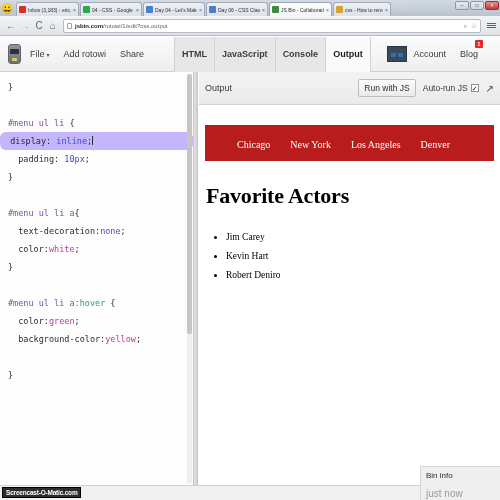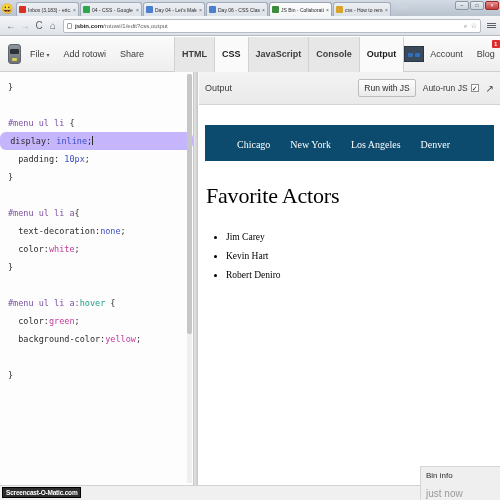--- a/index.html
+++ b/index.html
@@ -222,21 +222,21 @@
     margin: 19px 0 0 6px; width: 289px;
   }
   .nav-menu ul { list-style: none; }
   .nav-menu li { display: inline; padding: 0 10px; }
   .nav-menu a {
     font-family: "Liberation Serif", serif; font-size: 10px;
     color: #ffffff; text-decoration: none;
   }
   .actors-h1 {
     font-family: "Liberation Serif", serif;
-    font-size: 22px; font-weight: normal; color: #000;
+    font-size: 22px; font-weight: bold; color: #000;
     margin: 22px 0 0 7px; letter-spacing: -0.2px;
   }
   .actors-list { margin: 19px 0 0 27px; }
   .actors-list li {
     font-family: "Liberation Serif", serif;
     font-size: 9.5px; color: #000; line-height: 19px;
   }
 
   
   .bin-info {
@@ -330,21 +330,20 @@
 
   <div class="jsbin-header">
     <div class="jsbin-logo"></div>
     <div class="hdr-link">
       <span>File</span><span class="caret">▾</span>
     </div>
     <div class="hdr-link">Add rotowi</div>
     <div class="hdr-link">Share</div>
     <div class="panel-tabs" id="panel-tabs-host">
         <div class="panel-tab">HTML</div>
-        <div class="panel-tab active">CSS</div>
         <div class="panel-tab">JavaScript</div>
         <div class="panel-tab">Console</div>
         <div class="panel-tab active">Output</div>
       </div>
     <div class="hdr-right">
       <div class="avatar"></div>
       <div class="hdr-link">Account</div>
       <div class="hdr-link blog-wrap">
         <span>Blog</span>
         <span class="badge">1</span>
@@ -370,21 +369,21 @@
           <div class="run-btn">Run with JS</div>
           <div class="autorun">
             <span>Auto-run JS</span>
             <span class="chk">✓</span>
           </div>
           <div class="expand-icon">↗</div>
         </div>
       </div>
 
       <div class="output-frame">
-        <div class="nav-menu" style="background: #0c4a6e;">
+        <div class="nav-menu" style="background: #b91c1c;">
           <ul id="navmenu-host"><li><a>Chicago</a></li><li><a>New York</a></li><li><a>Los Angeles</a></li><li><a>Denver</a></li></ul>
         </div>
         <div class="actors-h1">Favorite Actors</div>
         <ul class="actors-list" id="actors-host">
             <li>Jim Carey</li>
             <li>Kevin Hart</li>
             <li>Robert Deniro</li>
           </ul>
       </div>
     </div>

